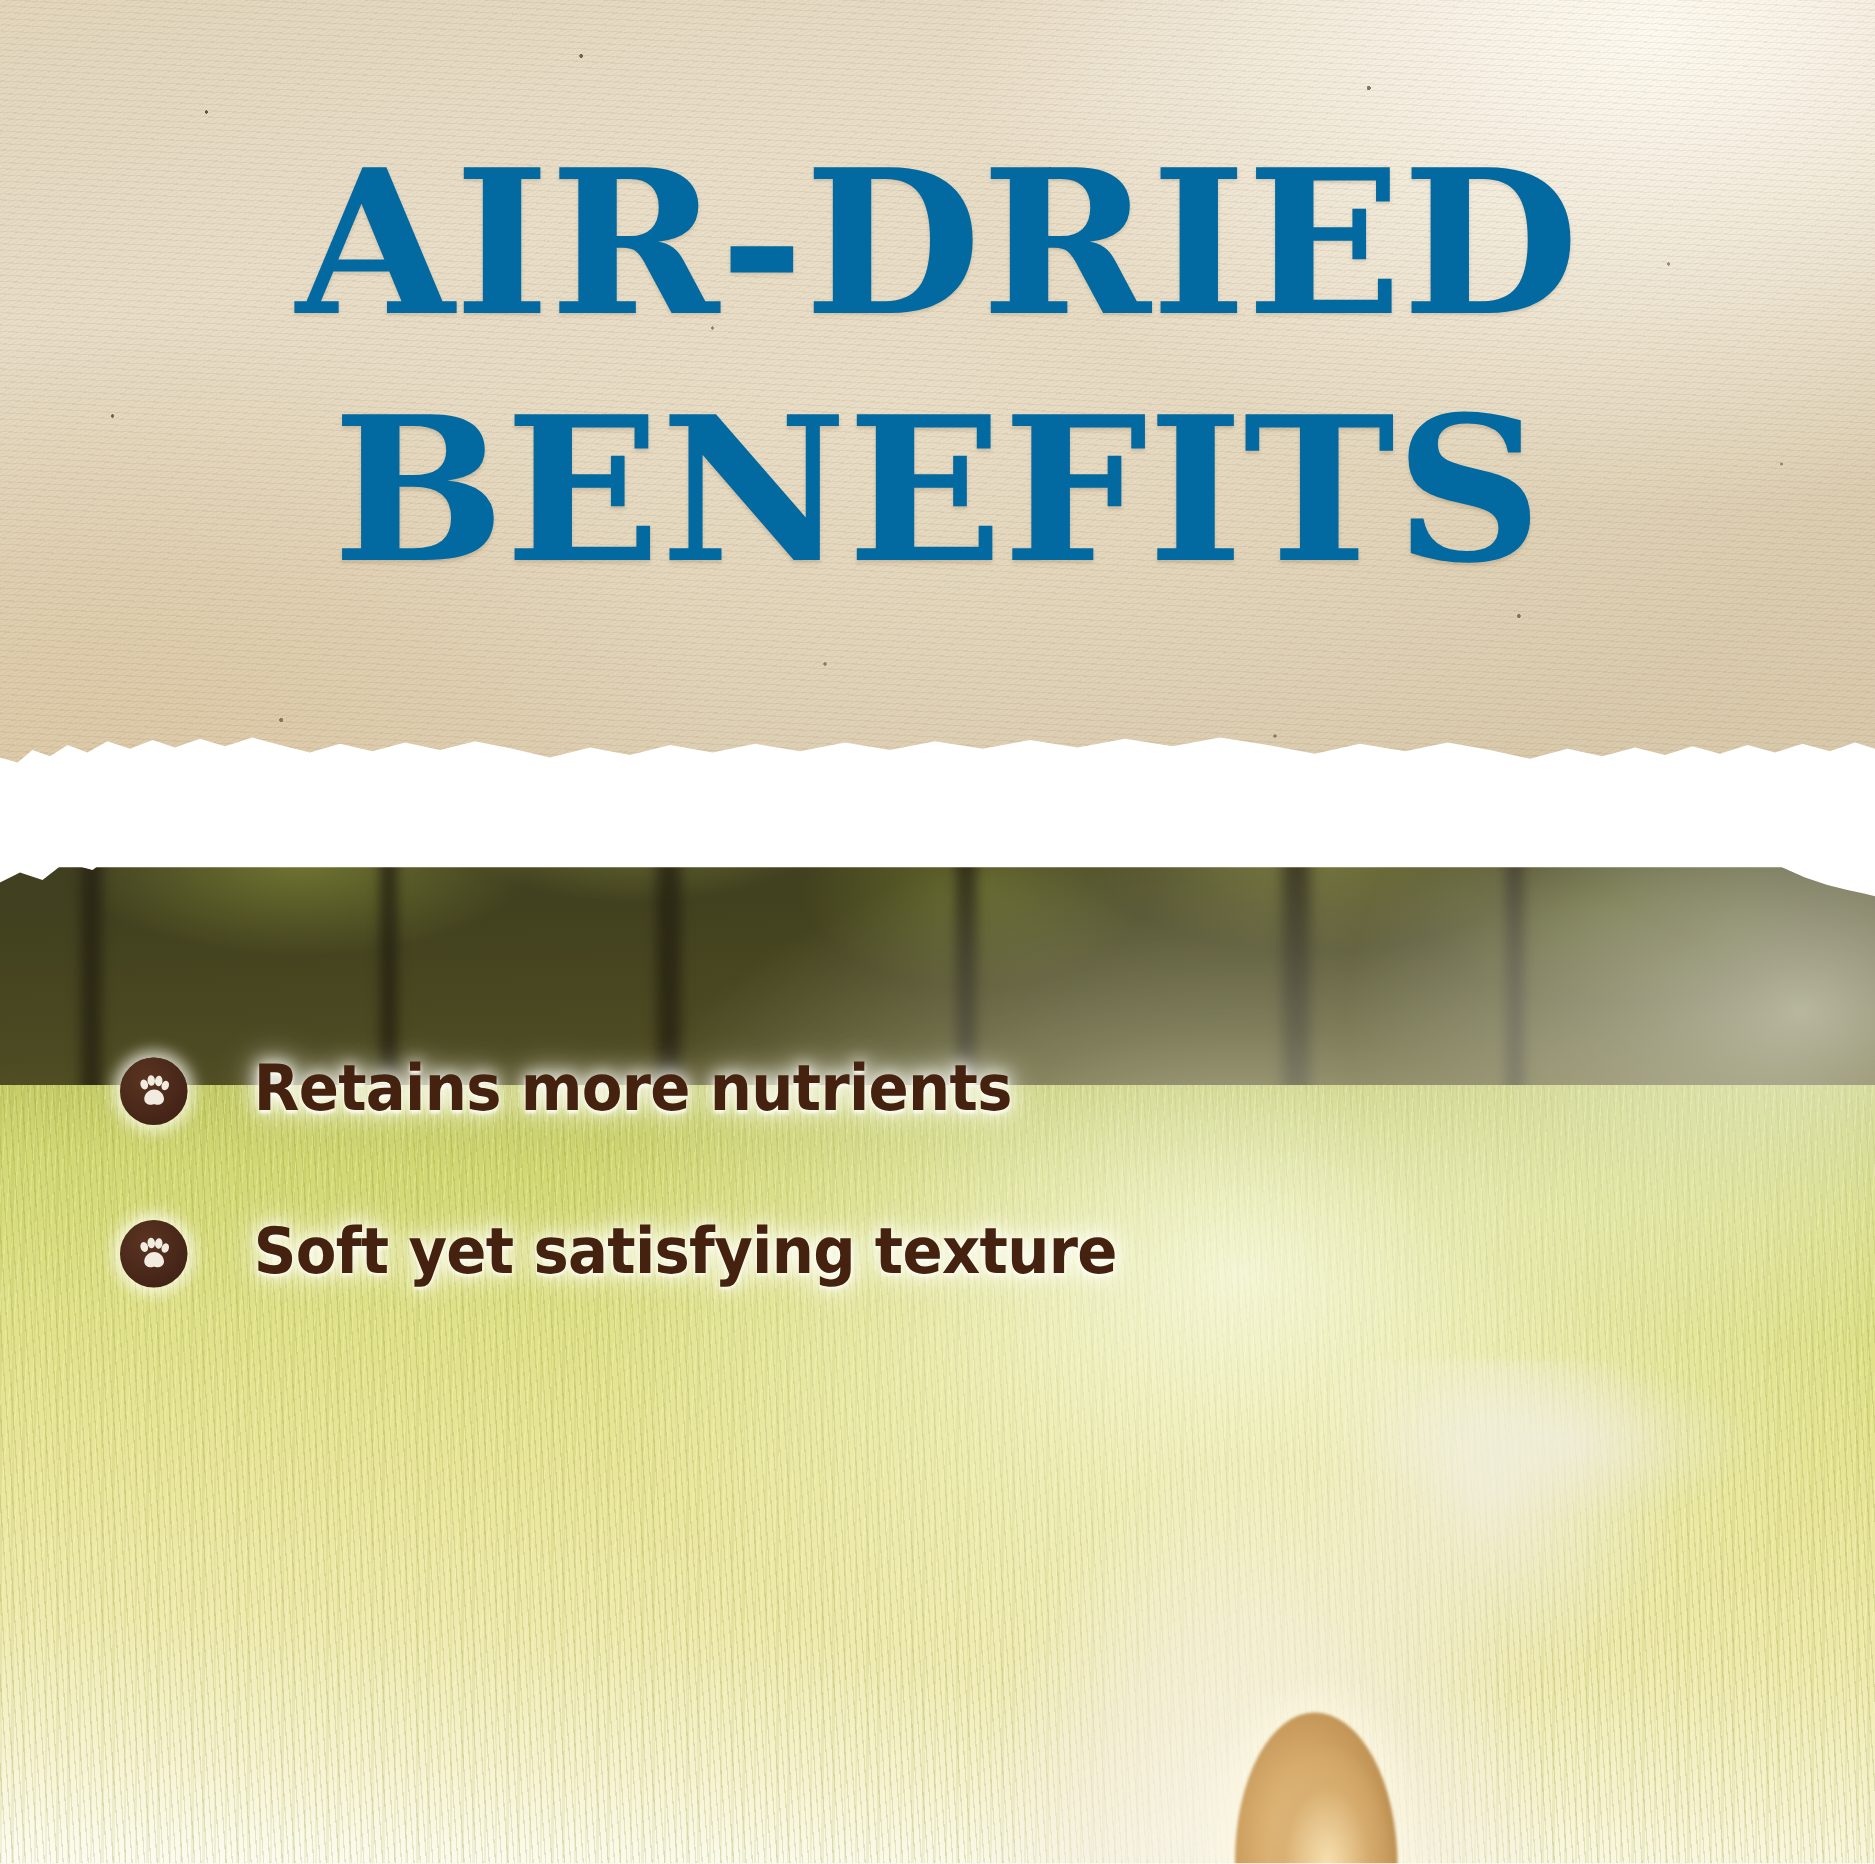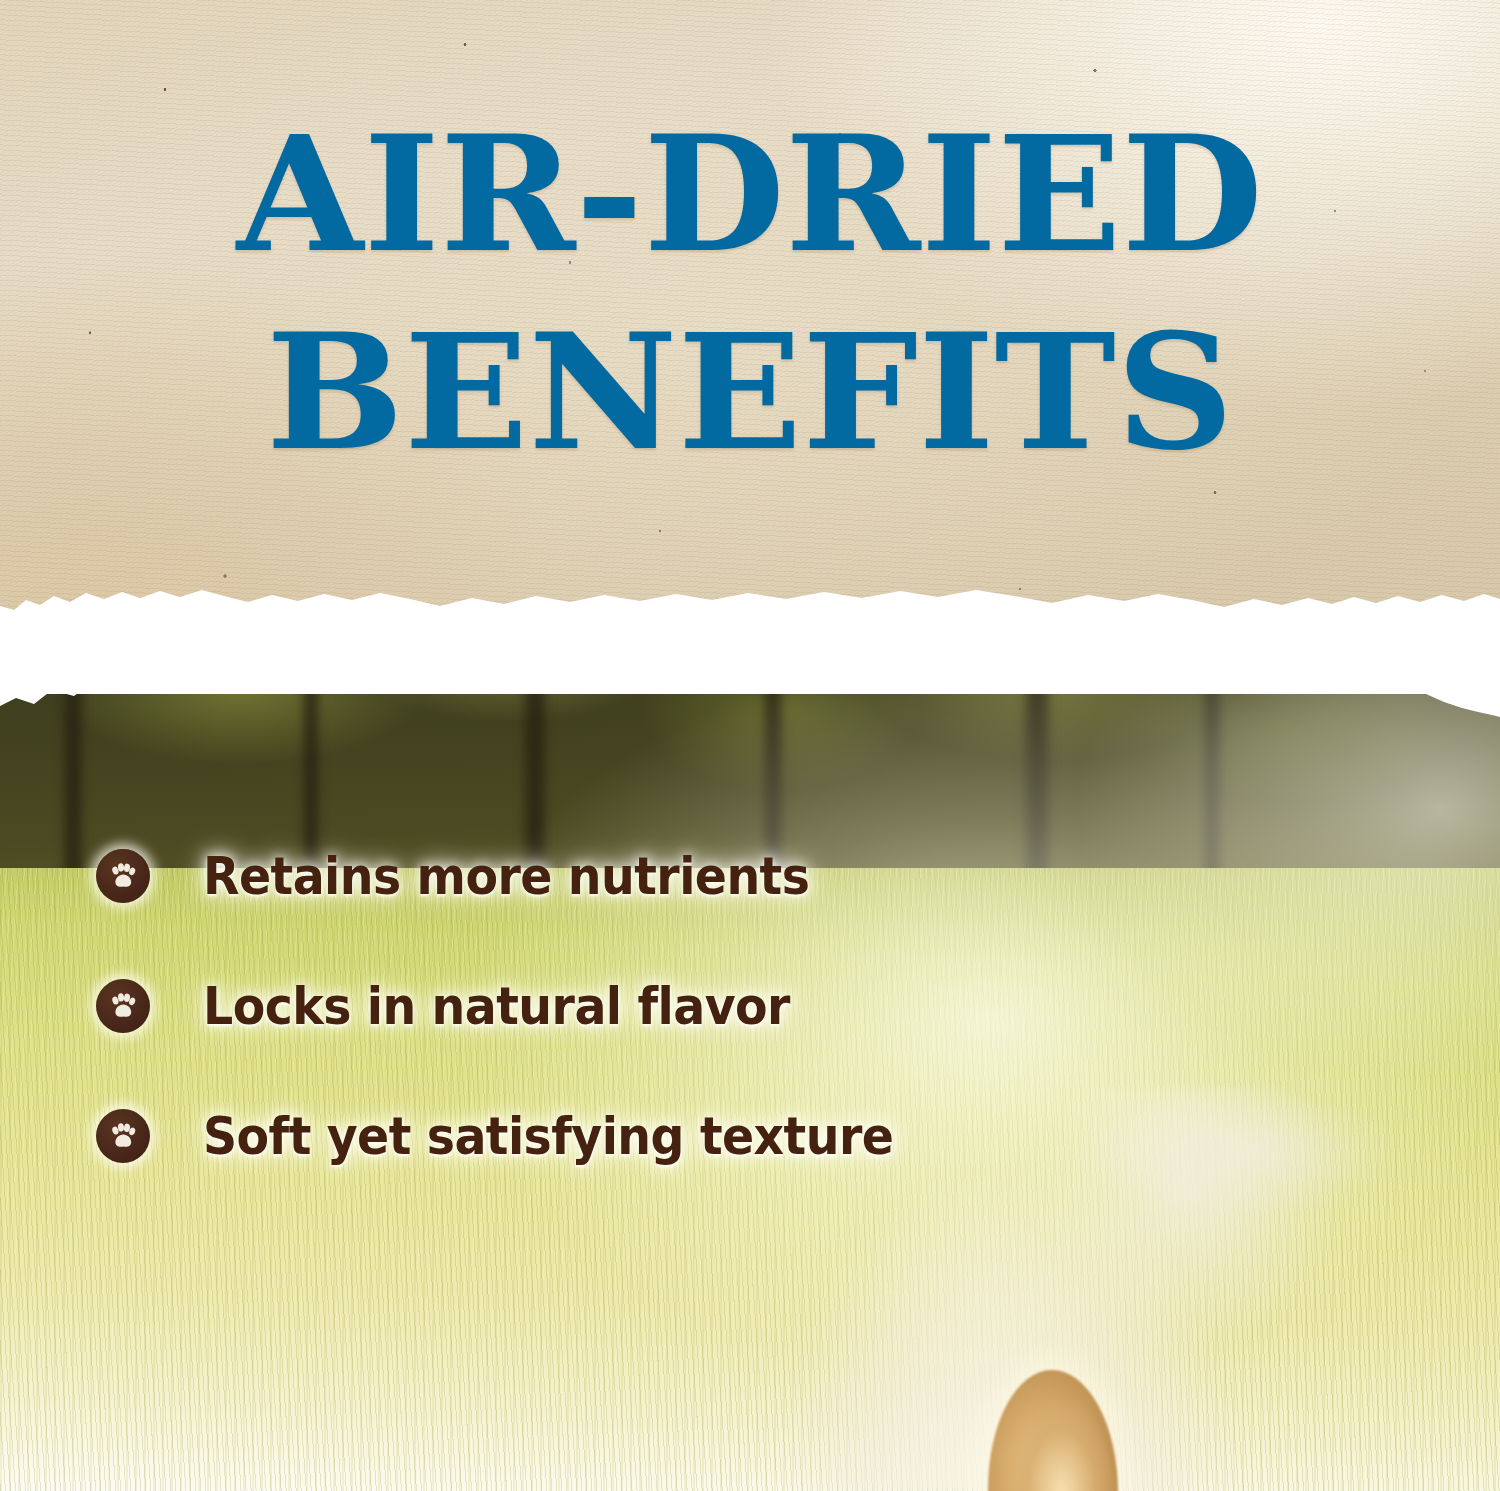--- a/index.html
+++ b/index.html
@@ -149,21 +149,21 @@
     background:radial-gradient(ellipse 56px 100px at 46% 50%, rgba(248,226,178,.95), rgba(214,172,110,.75) 62%, rgba(214,172,110,0) 100%);
     border-radius:50% 60% 48% 42% / 56% 64% 44% 40%;
     filter:blur(2px);
   }
 
   
   .bullets{
     position:absolute;left:0;top:846px;width:1500px;z-index:60;
   }
   .brow{
-    position:relative;display:flex;align-items:center;
+    position:relative;display:flex;align-items:flex-start;
     height:60px;margin-bottom:70px;padding-left:96px;
   }
   .brow:last-child{margin-bottom:0;margin-top:33px;}
   .pawbadge{
     flex:0 0 auto;width:54px;height:54px;border-radius:50%;
     background:radial-gradient(circle at 38% 32%, #5a3421 0%, #472619 62%, #3c2014 100%);
     display:flex;align-items:center;justify-content:center;
     box-shadow:0 0 12px 5px rgba(255,255,248,.78);
   }
   .pawbadge svg{display:block;}
@@ -269,36 +269,20 @@
             <ellipse cx="25.2" cy="11.4" rx="2.9" ry="3.9" transform="rotate(19 25.2 11.4)"></ellipse>
             <path d="M16.3,14.6c4.4,0,7.9,3.7,7.9,7.6c0,3.1-2.6,4.6-5.3,4.6
                      c-1.1,0-1.9-0.4-2.6-0.4c-0.7,0-1.5,0.4-2.6,0.4
                      c-2.7,0-5.3-1.5-5.3-4.6C8.4,18.3,11.9,14.6,16.3,14.6z"></path>
           </g>
         </svg>
       </span>
       <span class="btext">Retains more nutrients</span>
     </div>
 
-    <div class="brow">
-      <span class="pawbadge">
-        <svg width="32" height="32" viewBox="0 0 32 32" aria-hidden="true">
-          <g fill="#f2ece0">
-            <ellipse cx="8.4" cy="10.6" rx="3.0" ry="4.0" transform="rotate(-18 8.4 10.6)"></ellipse>
-            <ellipse cx="14.0" cy="7.4" rx="3.0" ry="4.2" transform="rotate(-6 14 7.4)"></ellipse>
-            <ellipse cx="20.0" cy="7.8" rx="3.0" ry="4.2" transform="rotate(7 20 7.8)"></ellipse>
-            <ellipse cx="25.2" cy="11.4" rx="2.9" ry="3.9" transform="rotate(19 25.2 11.4)"></ellipse>
-            <path d="M16.3,14.6c4.4,0,7.9,3.7,7.9,7.6c0,3.1-2.6,4.6-5.3,4.6
-                     c-1.1,0-1.9-0.4-2.6-0.4c-0.7,0-1.5,0.4-2.6,0.4
-                     c-2.7,0-5.3-1.5-5.3-4.6C8.4,18.3,11.9,14.6,16.3,14.6z"></path>
-          </g>
-        </svg>
-      </span>
-      <span class="btext">Locks in natural flavor</span>
-    </div>
 
     <div class="brow">
       <span class="pawbadge">
         <svg width="32" height="32" viewBox="0 0 32 32" aria-hidden="true">
           <g fill="#f2ece0">
             <ellipse cx="8.4" cy="10.6" rx="3.0" ry="4.0" transform="rotate(-18 8.4 10.6)"></ellipse>
             <ellipse cx="14.0" cy="7.4" rx="3.0" ry="4.2" transform="rotate(-6 14 7.4)"></ellipse>
             <ellipse cx="20.0" cy="7.8" rx="3.0" ry="4.2" transform="rotate(7 20 7.8)"></ellipse>
             <ellipse cx="25.2" cy="11.4" rx="2.9" ry="3.9" transform="rotate(19 25.2 11.4)"></ellipse>
             <path d="M16.3,14.6c4.4,0,7.9,3.7,7.9,7.6c0,3.1-2.6,4.6-5.3,4.6

